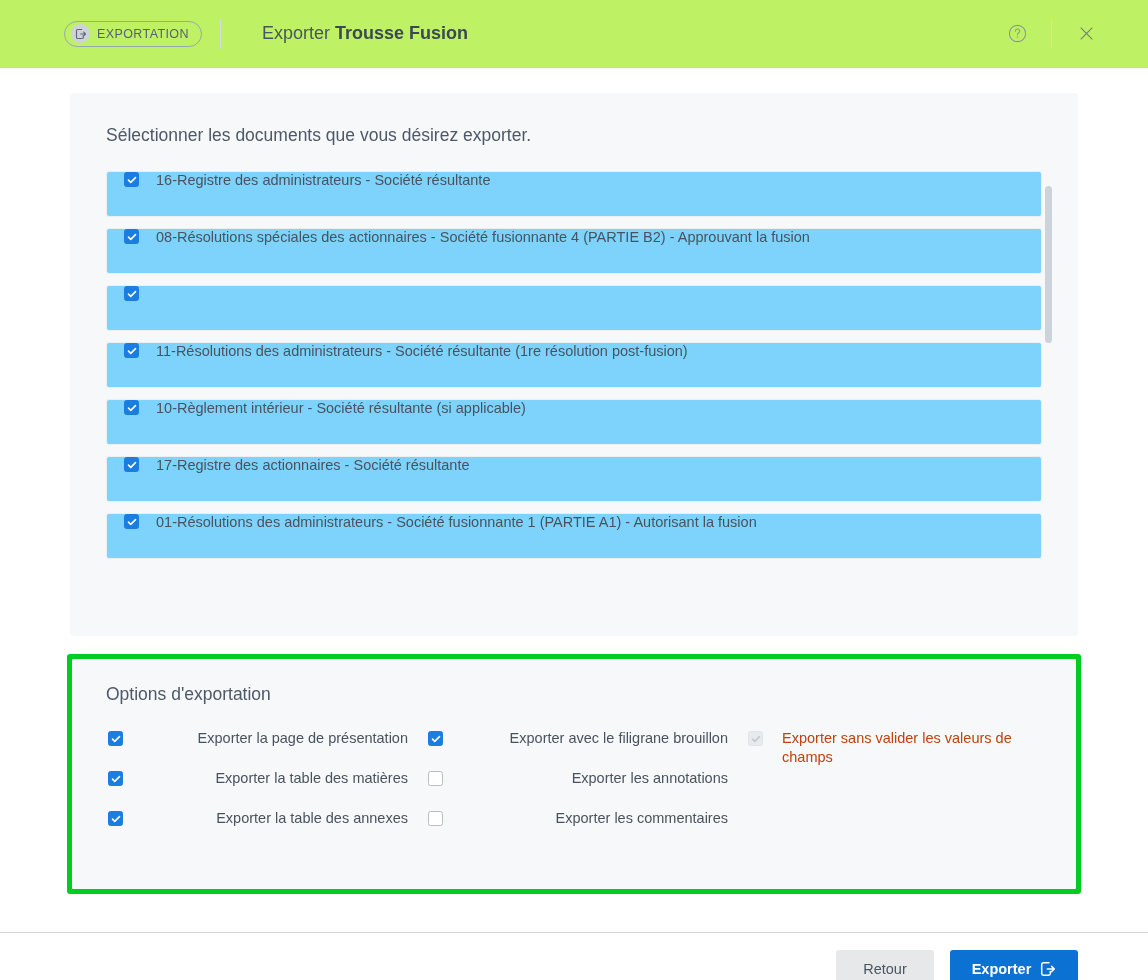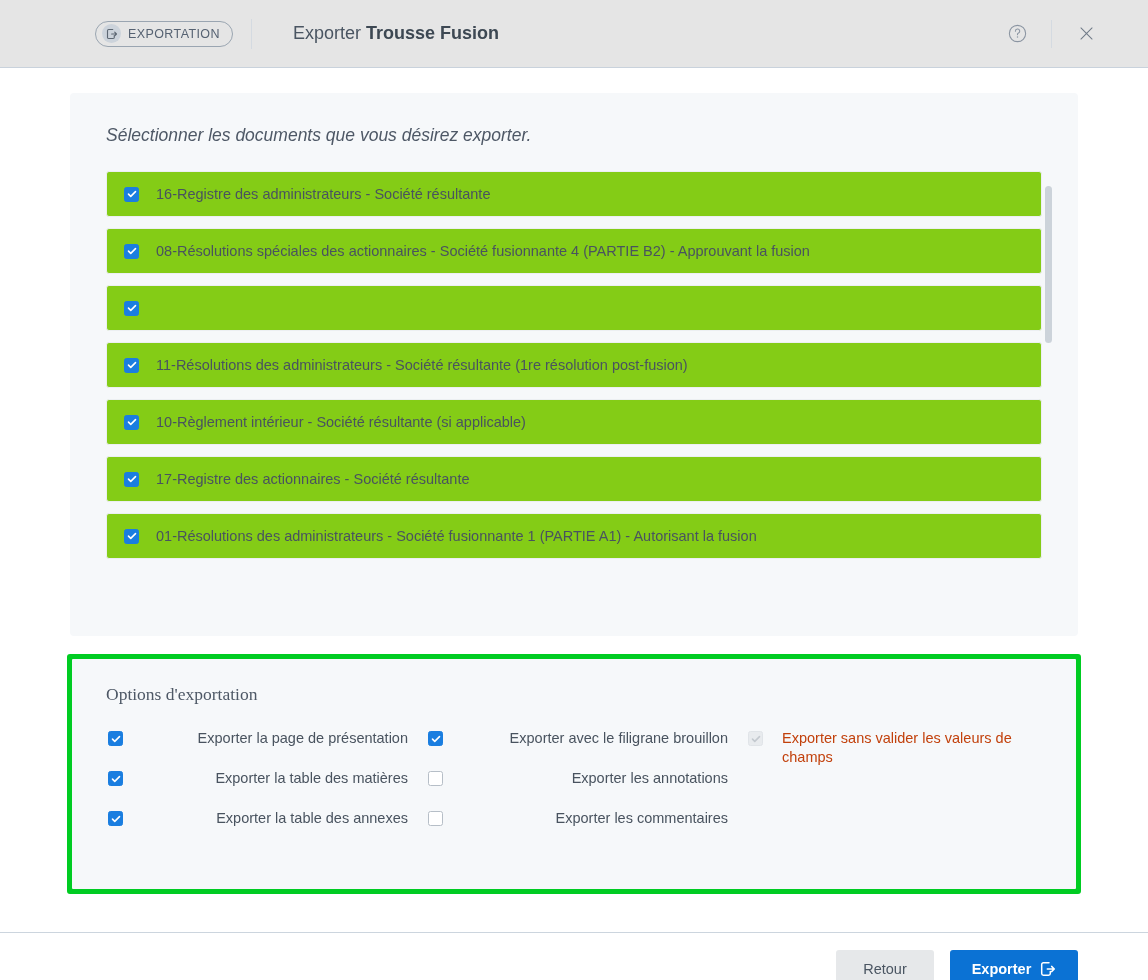--- a/index.html
+++ b/index.html
@@ -15,23 +15,23 @@
     position: relative;
     width: 1148px; height: 980px;
     overflow: hidden;
     background: #ffffff;
   }
 
   
   .header {
     position: absolute; left: 0; top: 0;
     width: 1148px; height: 68px;
-    background: #e5e5e5;
+    background: #bef264;
     border-bottom: 1px solid #c9d2dc;
-    display: flex; align-items: center; padding-left: 31px;
+    display: flex; align-items: center;
   }
   .badge {
     margin-left: 64px;
     height: 26px;
     border: 1px solid #9aa5b1;
     border-radius: 13px;
     display: inline-flex; align-items: center;
     padding: 0 12px 0 6px;
     background: transparent;
     gap: 7px;
@@ -94,36 +94,35 @@
     width: 1008px; height: 543px;
     background: #f6f8fa;
     border-radius: 4px;
   }
   .doc-card-title {
     position: absolute;
     left: 36px; top: 32px;
     font-size: 17.5px;
     color: #4e5866;
     font-weight: 400;
-    font-style: italic;
   }
   .doc-list {
     position: absolute;
     left: 36px; top: 78px;
     width: 946px; height: 445px;
     overflow: hidden;
   }
   .doc-row {
     width: 936px;
     height: 46px;
     margin-bottom: 11px;
-    background: #84cc16;
+    background: #7dd3fc;
     border: 1px solid #eceff2;
     border-radius: 3px;
-    display: flex; align-items: center;
+    display: flex; 
     padding-left: 17px;
     cursor: pointer;
   }
   .doc-label {
     margin-left: 17px;
     font-size: 14.5px;
     color: #49535f;
     white-space: nowrap;
   }
   .doc-scroll-track {
@@ -168,21 +167,20 @@
     width: 100%; height: 100%;
     background: #f6f8fa;
     border-radius: 1px;
     position: relative;
   }
   .opt-title {
     position: absolute;
     left: 34px; top: 25px;
     font-size: 17.5px;
     color: #4e5866;
-    font-family: Liberation Serif, serif;
   }
   .opt-grid {
     position: absolute;
     left: 36px; top: 70px;
     width: 940px;
   }
   .opt-col {
     position: absolute; top: 0;
   }
   .opt-col.c1 { left: 0;   width: 300px; }

